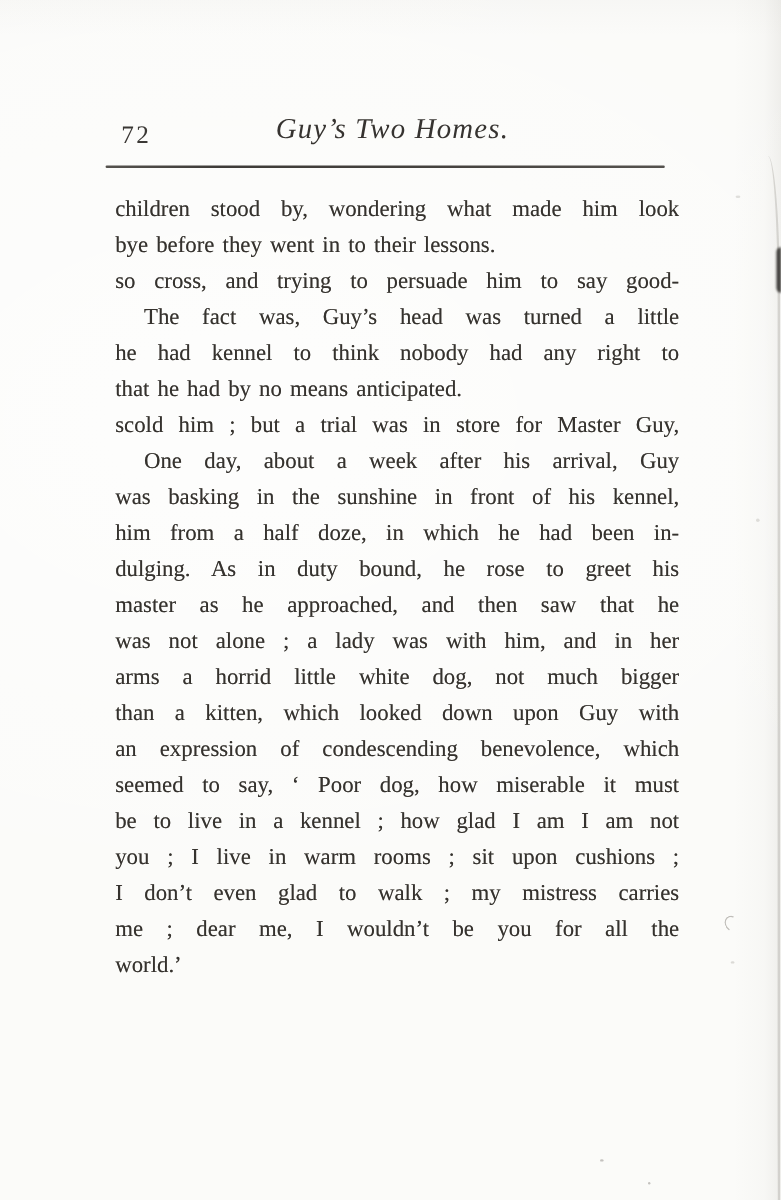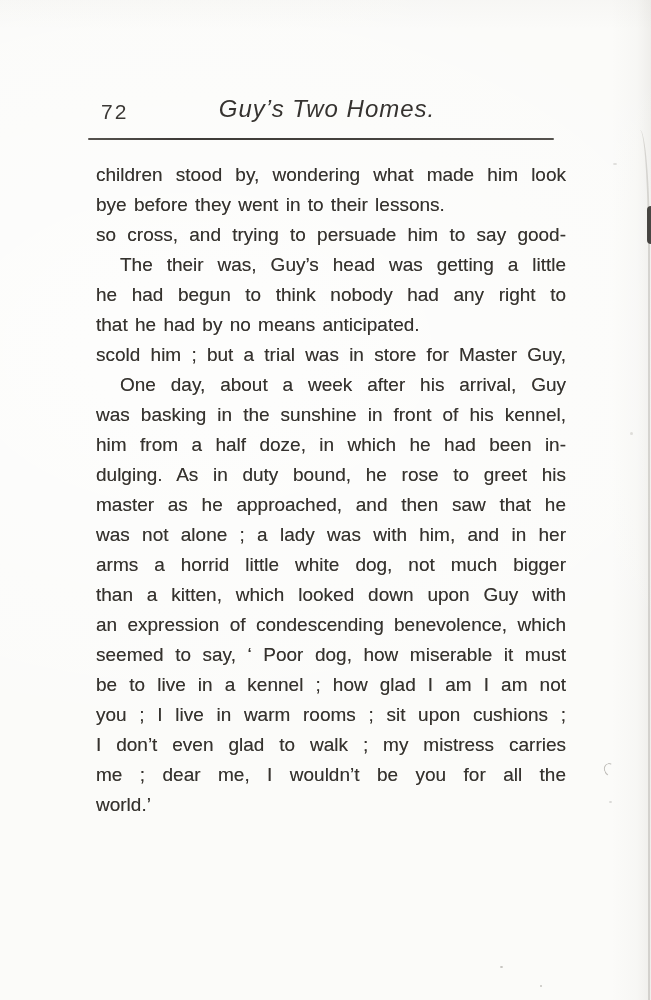--- a/index.html
+++ b/index.html
@@ -11,21 +11,21 @@
     position: relative;
     width: 651px;
     height: 1000px;
     margin: 0 auto;
     overflow: hidden;
     background:
       radial-gradient(ellipse 900px 600px at 30% 35%, rgba(255,255,255,0.6), rgba(255,255,255,0) 70%),
       linear-gradient(to left, rgba(130,124,112,0.10), rgba(130,124,112,0.03) 14px, rgba(130,124,112,0) 40px),
       linear-gradient(to bottom, rgba(120,115,105,0.03), rgba(120,115,105,0) 30px),
       #fbfbf9;
-    font-family: Liberation Sans, sans-serif;
+    font-family: Liberation Serif, serif;
     color: #34312d;
   }
   .page-number {
     position: absolute;
     left: 101px;
     top: 100px;
     font-size: 21px;
     letter-spacing: 2px;
     color: #3b3835;
   }
@@ -124,22 +124,22 @@
   <div class="page-number">72</div>
 
   <div class="running-title">Guy’s Two Homes.</div>
 
   <div class="header-rule"></div>
 
   <div class="body-text">
       <div class="line">children stood by, wondering what made him look</div>
       <div class="line endline">bye before they went in to their lessons.</div>
       <div class="line">so cross, and trying to persuade him to say good-</div>
-      <div class="line indent">The their was, Guy’s head was getting a little</div>
-      <div class="line">he had begun to think nobody had any right to</div>
+      <div class="line indent">The fact was, Guy’s head was turned a little</div>
+      <div class="line">he had kennel to think nobody had any right to</div>
       <div class="line endline">that he had by no means anticipated.</div>
       <div class="line">scold him ; but a trial was in store for Master Guy,</div>
       <div class="line indent">One day, about a week after his arrival, Guy</div>
       <div class="line">was basking in the sunshine in front of his kennel,</div>
       <div class="line">him from a half doze, in which he had been in-</div>
       <div class="line">dulging.  As in duty bound, he rose to greet his</div>
       <div class="line">master as he approached, and then saw that he</div>
       <div class="line">was not alone ; a lady was with him, and in her</div>
       <div class="line">arms a horrid little white dog, not much bigger</div>
       <div class="line">than a kitten, which looked down upon Guy with</div>

